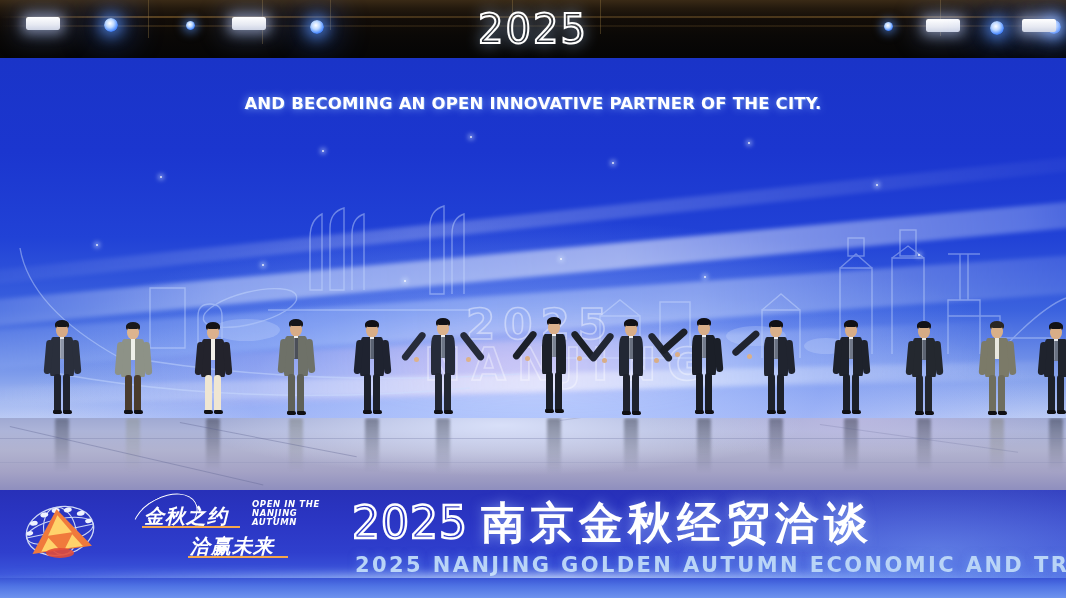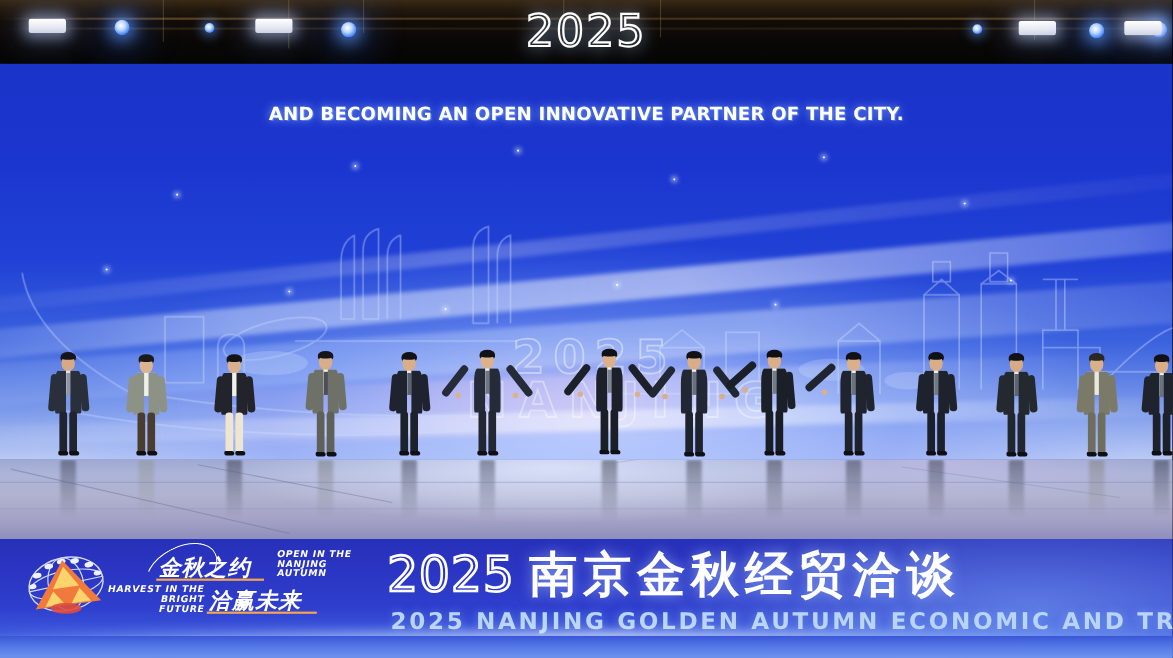--- a/index.html
+++ b/index.html
@@ -599,25 +599,20 @@
     <div class="slogan">
       <div class="sl-arc" style="left:18px;top:1px;width:70px;height:44px;border-color:#ffffff;border-bottom-color:transparent;border-left-color:transparent;transform:rotate(-28deg);"></div>
       <div class="sl-cn" style="position:absolute;left:32px;top:7px;font-size:20px;letter-spacing:1px;font-style:italic;">金秋之约</div>
       <div class="sl-underline" style="left:30px;top:30px;width:98px;"></div>
       <div style="position:absolute;left:140px;top:4px;">
         <div class="sl-en" style="font-size:8.5px;letter-spacing:.6px;">OPEN IN THE</div>
         <div class="sl-en" style="font-size:8.5px;letter-spacing:.6px;">NANJING</div>
         <div class="sl-en" style="font-size:8.5px;letter-spacing:.6px;">AUTUMN</div>
       </div>
 
-      <div style="position:absolute;left:-24px;top:36px;text-align:right;width:98px;">
-        <div class="sl-en" style="font-size:8.5px;letter-spacing:.6px;">HARVEST IN THE</div>
-        <div class="sl-en" style="font-size:8.5px;letter-spacing:.6px;">BRIGHT</div>
-        <div class="sl-en" style="font-size:8.5px;letter-spacing:.6px;">FUTURE</div>
-      </div>
       <div class="sl-cn" style="position:absolute;left:78px;top:37px;font-size:20px;letter-spacing:1px;">洽赢未来</div>
       <div class="sl-underline" style="left:76px;top:60px;width:100px;"></div>
     </div>
 
     <div class="b-title">
       <span class="b-year">2025</span>
       <span class="b-cn">南京金秋经贸洽谈</span>
     </div>
     <div class="b-en">2025 NANJING GOLDEN AUTUMN ECONOMIC AND TRAD</div>
 

